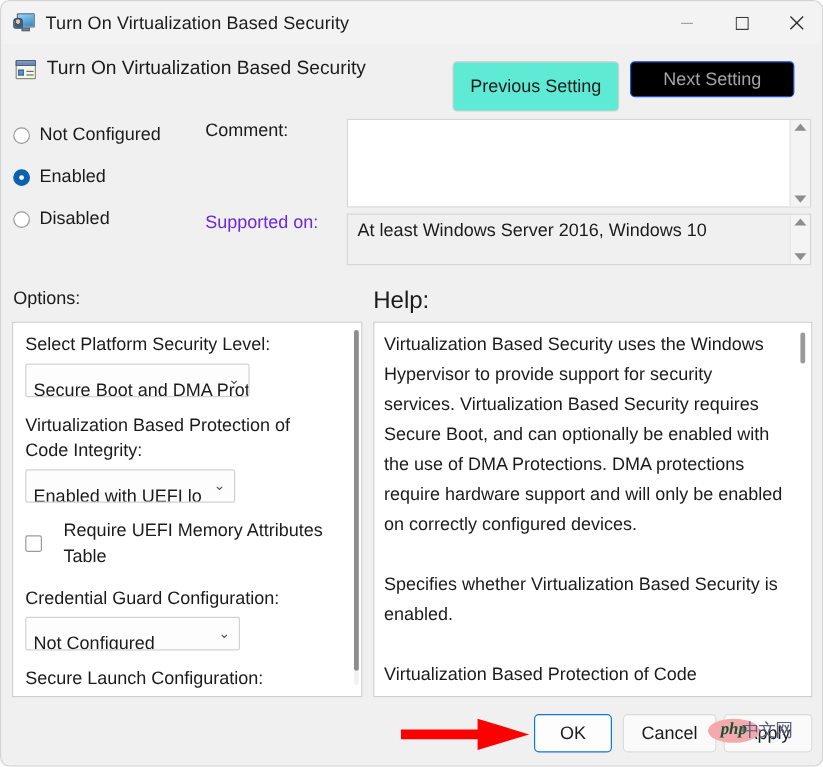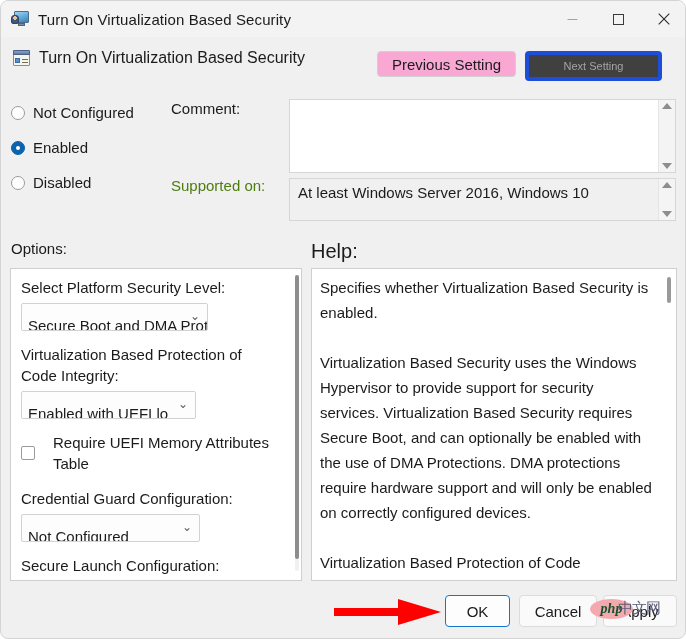--- a/index.html
+++ b/index.html
@@ -99,34 +99,34 @@
     position: absolute; left: 10px; height: 1px; width: 6px; background: #6e7254;
   }
   .hi-l1 { top: 11px; }
   .hi-l2 { top: 14px; }
   .header-title {
     position: absolute; left: 38px; top: 12px;
     font-size: 16px; color: #1b1b1b; white-space: nowrap;
   }
   .btn-prev {
     position: absolute; left: 376px; top: 50px;
-    width: 139px; height: 26px;
-    background: #f9a8d4;
+    width: 139px; height: 42px;
+    background: #5eead4;
     border: 1px solid #d0d0d0;
     border-radius: 4px;
     font-size: 15px; color: #1b1b1b;
     display: flex; align-items: center; justify-content: center;
   }
   .btn-next {
     position: absolute; left: 524px; top: 50px;
     width: 137px; height: 30px;
-    background: #404040;
-    border: 4px solid #1d4ed8;
+    background: #000000;
+    border: 1px solid #1d4ed8;
     border-radius: 4px;
-    font-size: 11px; color: #a4a4a4;
+    font-size: 15px; color: #a4a4a4;
     display: flex; align-items: center; justify-content: center;
   }
 
   
   .radio-row {
     position: absolute; left: 10px;
     display: flex; align-items: center; gap: 8px;
     font-size: 15px; color: #1b1b1b;
   }
   .radio-row.r1 { top: 103px; }
@@ -146,21 +146,21 @@
     border-radius: 50%; background: #ffffff;
   }
 
   
   .lbl-comment {
     position: absolute; left: 170px; top: 99px;
     font-size: 15px; color: #1b1b1b;
   }
   .lbl-supported {
     position: absolute; left: 170px; top: 176px;
-    font-size: 15px; color: #4d7c0f;
+    font-size: 15px; color: #6d28d9;
   }
   .box-comment {
     position: absolute; left: 288px; top: 98px;
     width: 387px; height: 74px;
     background: #ffffff; border: 1px solid #d6d6d6;
   }
   .box-supported {
     position: absolute; left: 288px; top: 177px;
     width: 387px; height: 43px;
     background: #f0f0f0; border: 1px solid #d6d6d6;
@@ -430,22 +430,22 @@
 
       <div class="opt-label">Secure Launch Configuration:</div>
     </div>
     <div class="thin-sb">
       <div class="thumb"></div>
     </div>
   </div>
 
   <div class="panel-help">
     <div class="help-inner">
+      <p>Virtualization Based Security uses the Windows Hypervisor to provide support for security services. Virtualization Based Security requires Secure Boot, and can optionally be enabled with the use of DMA Protections. DMA protections require hardware support and will only be enabled on correctly configured devices.</p>
       <p>Specifies whether Virtualization Based Security is enabled.</p>
-      <p>Virtualization Based Security uses the Windows Hypervisor to provide support for security services. Virtualization Based Security requires Secure Boot, and can optionally be enabled with the use of DMA Protections. DMA protections require hardware support and will only be enabled on correctly configured devices.</p>
       <p>Virtualization Based Protection of Code</p>
     </div>
     <div class="help-sb">
       <div class="thumb"></div>
     </div>
   </div>
 
   <div class="btn-ok">OK</div>
   <div class="btn-cancel">Cancel</div>
   <div class="btn-apply">Apply</div>

